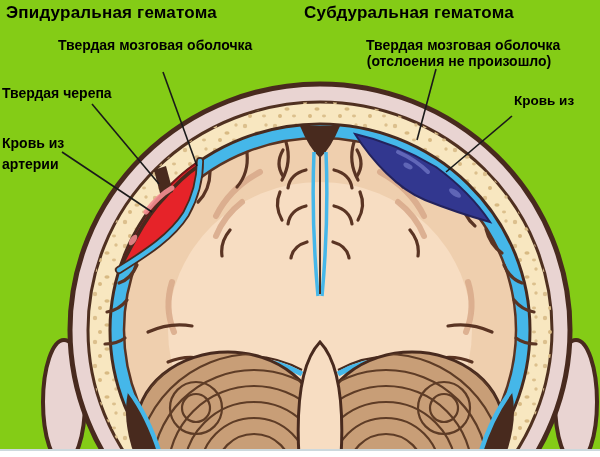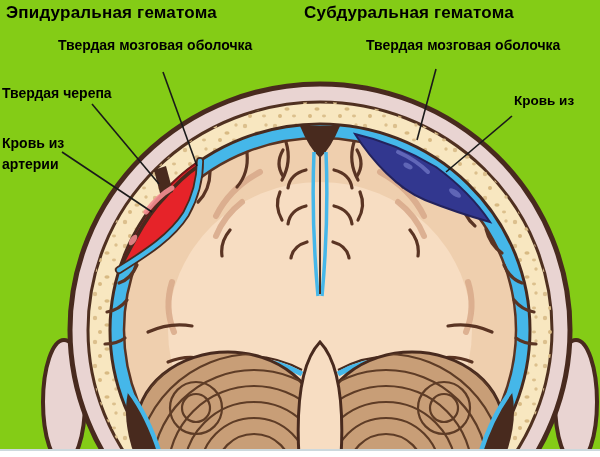--- a/index.html
+++ b/index.html
@@ -171,20 +171,21 @@
 
   <div class="label title" style="left:6px;top:3px;">Эпидуральная гематома</div>
   <div class="label title" style="left:304px;top:3px;">Субдуральная гематома</div>
 
   <div class="label lbl center" style="left:58px;top:37px;width:182px;">
     <div>Твердая мозговая оболочка</div>
   </div>
 
   <div class="label lbl center" style="left:366px;top:37px;width:186px;">
     <div>Твердая мозговая оболочка</div>
+    <div>(отслоения не произошло)</div>
   </div>
 
   <div class="label lbl" style="left:2px;top:85px;">Твердая черепа</div>
 
   <div class="label lbl" style="left:2px;top:133px;line-height:21px;">
     <div>Кровь из</div>
     <div>артерии</div>
   </div>
 
   <div class="label lbl big" style="left:514px;top:90px;">

